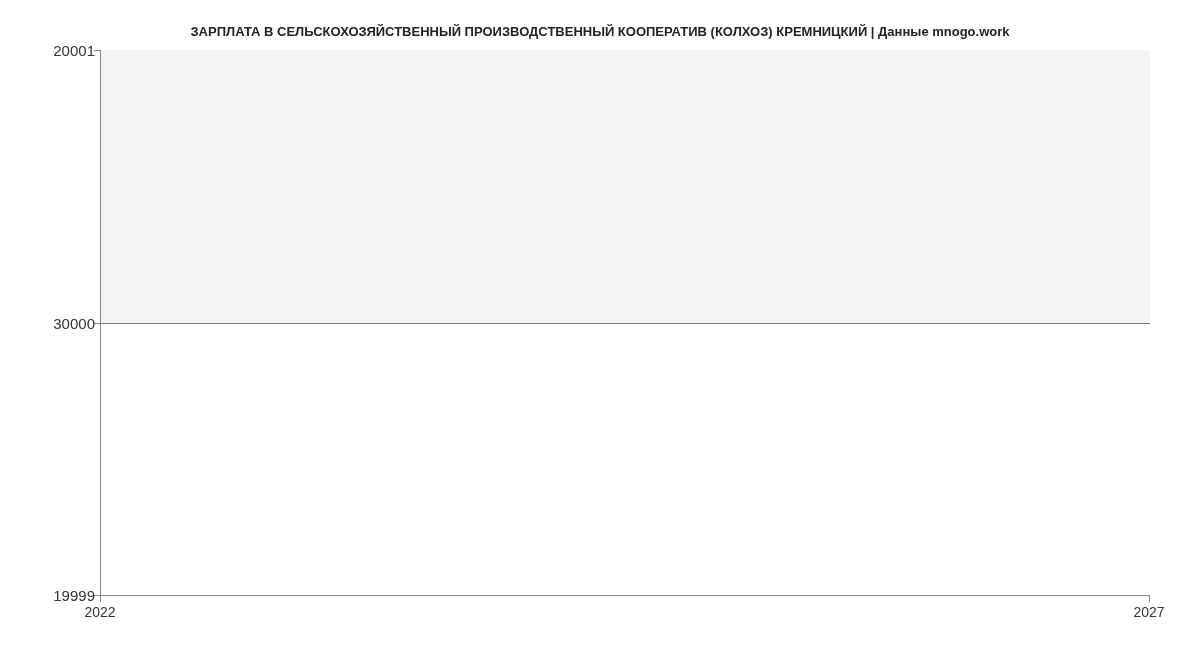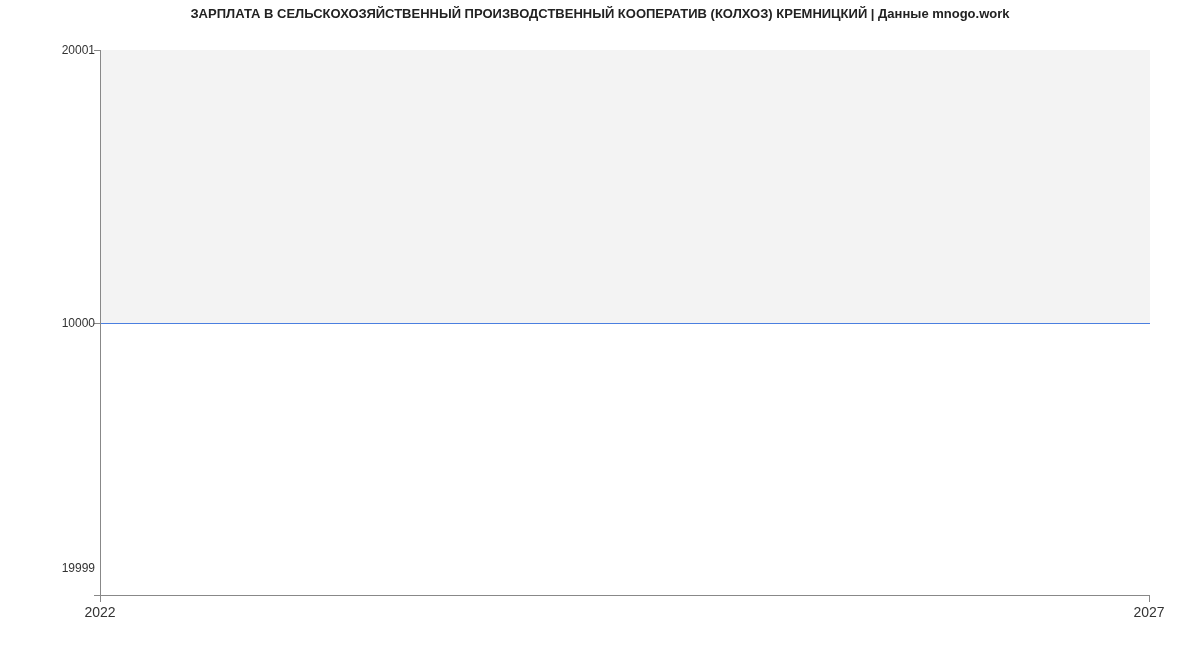--- a/index.html
+++ b/index.html
@@ -11,21 +11,21 @@
     font-family: Verdana, Geneva, sans-serif;
     color: #222;
   }
   .chart-wrap {
     position: relative;
     width: 1200px;
     height: 650px;
   }
   .title {
     position: absolute;
-    top: 6px;
+    top: 24px;
     left: 0;
     right: 0;
     text-align: center;
     font-size: 13px;
     font-weight: 600;
     color: #222;
   }
   .plot {
     position: absolute;
     left: 100px;
@@ -55,21 +55,21 @@
   .y-tick {
     position: absolute;
     left: 94px;
     width: 6px;
     height: 0;
     border-top: 1px solid #888;
   }
   .y-label {
     position: absolute;
     right: 1105px;
-    font-size: 12px;
+    font-size: 15px;
     color: #333;
     transform: translateY(-50%);
     white-space: nowrap;
   }
   .x-tick {
     position: absolute;
     bottom: 48px;
     width: 0;
     height: 6px;
     border-left: 1px solid #888;
@@ -90,23 +90,23 @@
 
   <div class="plot">
     <div class="area"></div>
     <div class="line"></div>
   </div>
 
   <div class="y-tick" style="top:50px;"></div>
   <div class="y-label" style="top:50px;">20001</div>
 
   <div class="y-tick" style="top:323px;"></div>
-  <div class="y-label" style="top:323px;">10000</div>
+  <div class="y-label" style="top:323px;">30000</div>
 
   <div class="y-tick" style="top:595px;"></div>
-  <div class="y-label" style="top:568px;text-align:right;">19999</div>
+  <div class="y-label" style="top:595px;text-align:right;">19999</div>
 
   <div class="x-tick" style="left:100px;"></div>
   <div class="x-label" style="left:100px;">2022</div>
 
   <div class="x-tick" style="left:1149px;"></div>
   <div class="x-label" style="left:1149px;">2027</div>
 </div>
 
 </body></html>

